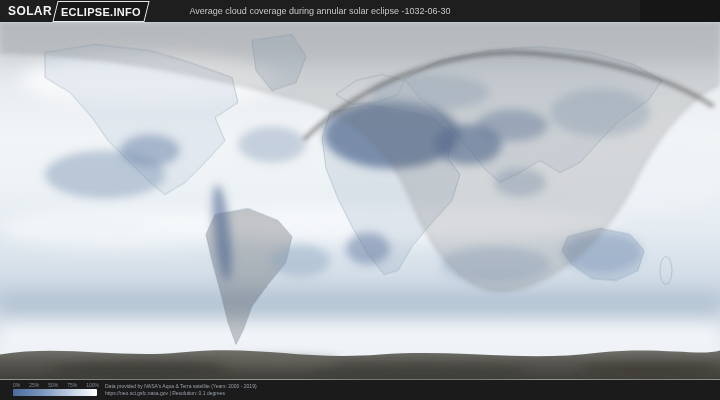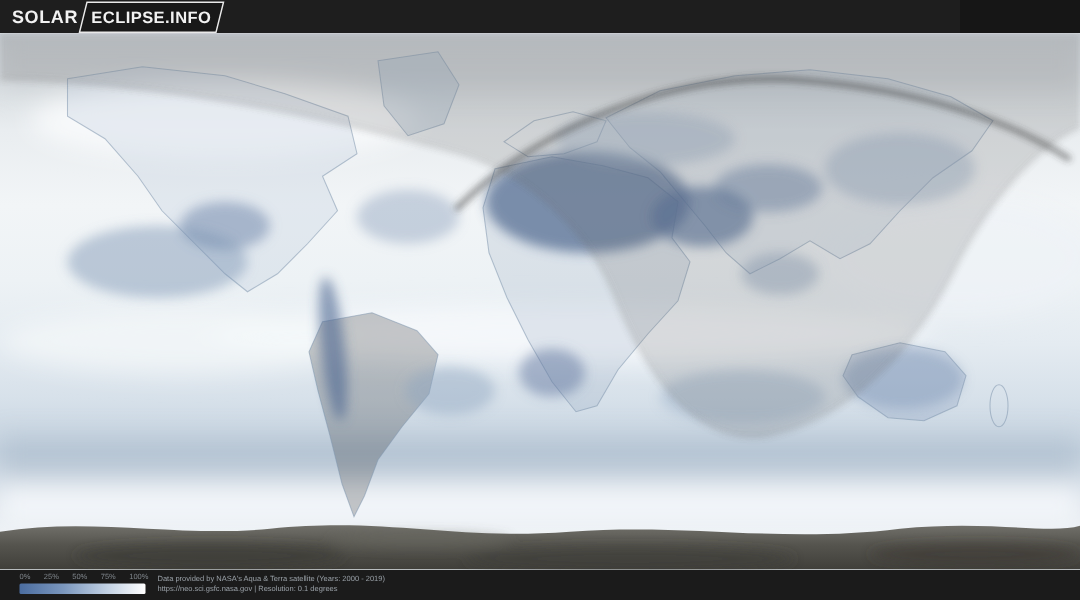--- a/index.html
+++ b/index.html
@@ -35,20 +35,21 @@
                font-size:5px;line-height:6.5px;white-space:nowrap;}
 </style>
 </head>
 <body>
 
 <div class="header">
   <div class="logo">
     <span class="logo-part1">SOLAR</span>
     <span class="logo-box"><span>ECLIPSE.INFO</span></span>
   </div>
+  <div class="page-title">Average cloud coverage during annular solar eclipse -1032-06-30</div>
 </div>
 
 <div class="map-wrap">
   <svg width="720" height="358" viewBox="0 0 720 357">
     <defs>
       <linearGradient id="baseGrad" x1="0" y1="0" x2="0" y2="1">
         <stop offset="0%" stop-color="#c7ced3"></stop>
         <stop offset="8%" stop-color="#d6dcdf"></stop>
         <stop offset="18%" stop-color="#e9edf0"></stop>
         <stop offset="32%" stop-color="#f2f5f7"></stop>

